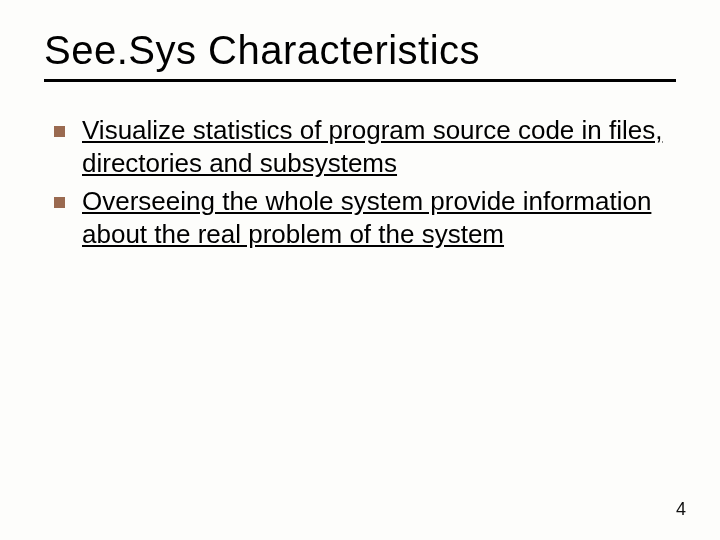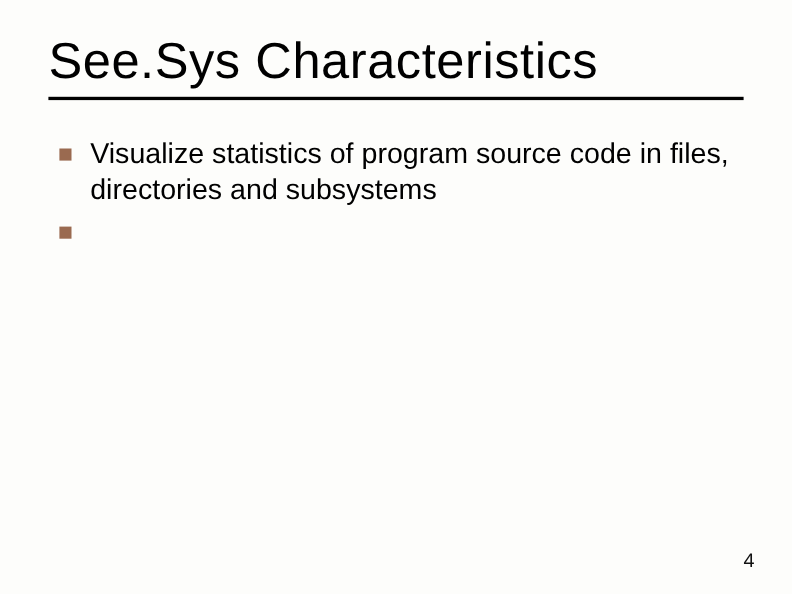--- a/index.html
+++ b/index.html
@@ -10,41 +10,42 @@
     color: #000;
     position: relative;
   }
   .slide {
     width: 720px;
     height: 540px;
     padding: 28px 44px 28px 44px;
     position: relative;
   }
   .title {
-    font-size: 46px;
+    font-size: 40px;
     font-weight: 400;
     letter-spacing: 0.5px;
     margin-bottom: 6px;
   }
   .title-rule {
     height: 3px;
     background: #000;
     width: 100%;
     margin-bottom: 32px;
   }
   .bullets {
     list-style: none;
     padding-left: 10px;
   }
   .bullets li {
     font-size: 26px;
     line-height: 1.28;
     margin-bottom: 4px;
     padding-left: 28px;
     position: relative;
+    text-decoration: underline;
   }
   .bullet-marker {
     position: absolute;
     left: 0;
     top: 12px;
     width: 11px;
     height: 11px;
     background: #9a6a50;
   }
   .page-num {
@@ -62,17 +63,18 @@
   <h1 class="title">See.Sys Characteristics</h1>
   <div class="title-rule"></div>
 
   <ul class="bullets">
     <li>
       <span class="bullet-marker"></span>
       <span>Visualize statistics of program source code in files, directories and subsystems</span>
     </li>
     <li>
       <span class="bullet-marker"></span>
+      <span>Overseeing the whole system provide information about the real problem of the system</span>
     </li>
   </ul>
 
   <div class="page-num">4</div>
 </div>
 
 </body></html>

